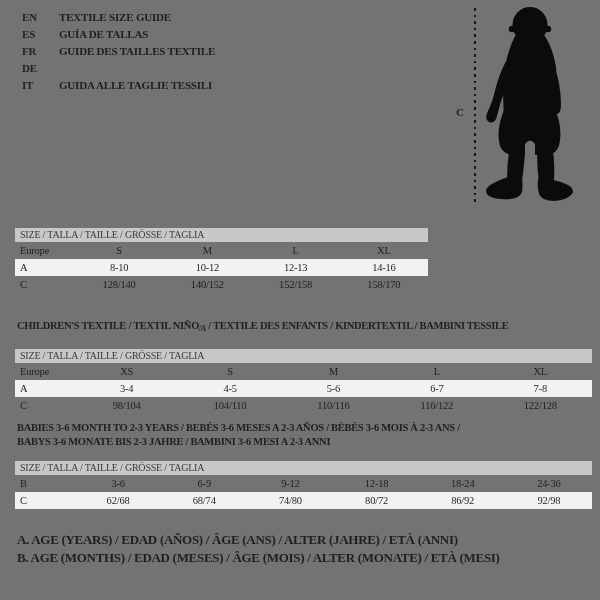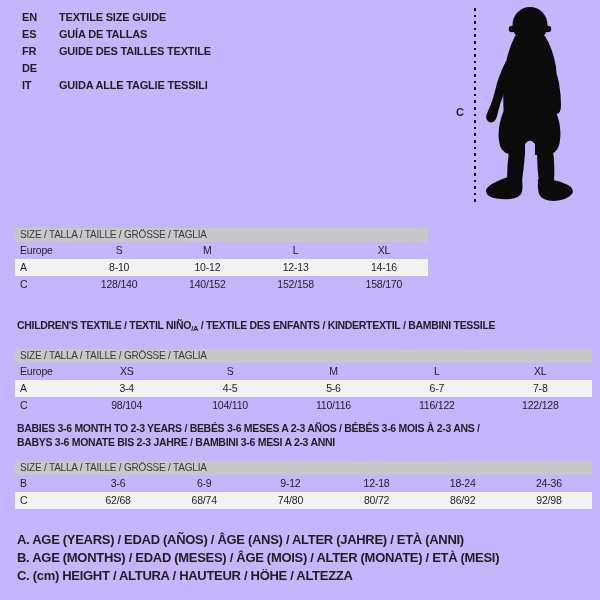--- a/index.html
+++ b/index.html
@@ -1,19 +1,19 @@
 <!DOCTYPE html>
 <html><head>
 <meta charset="utf-8">
 <style>
   * { margin:0; padding:0; box-sizing:border-box; }
   html,body { background:#ffffff; }
   .canvas {
-    position:relative; width:600px; height:600px; background:#c4b5fd;
-    font-family:Liberation Sans, sans-serif; color:#1f1f1f; overflow:hidden;
+    position:relative; width:600px; height:600px; background:#737373;
+    font-family:Liberation Serif, serif; color:#1f1f1f; overflow:hidden;
   }
 
   
   .lang-block { position:absolute; left:22px; top:9px; }
   .lang-row { display:flex; height:17px; line-height:17px; }
   .lang-code { width:37px; font-size:11px; font-weight:bold; letter-spacing:-0.2px; }
   .lang-label { font-size:11px; font-weight:bold; letter-spacing:-0.2px; white-space:nowrap; }
 
   
   .height-line {
@@ -173,16 +173,15 @@
         <div class="cell">80/72</div>
         <div class="cell">86/92</div>
         <div class="cell">92/98</div>
       </div>
     </div>
   </div>
 
   <div class="footnotes">
     <div class="footnote">A. AGE (YEARS) / EDAD (AÑOS) / ÂGE (ANS) / ALTER (JAHRE) / ETÀ (ANNI)</div>
     <div class="footnote">B. AGE (MONTHS) / EDAD (MESES) / ÂGE (MOIS) / ALTER (MONATE) / ETÀ (MESI)</div>
-    <div class="footnote">C. (cm) HEIGHT / ALTURA / HAUTEUR / HÖHE / ALTEZZA</div>
   </div>
 
 </div>
 
 </body></html>

